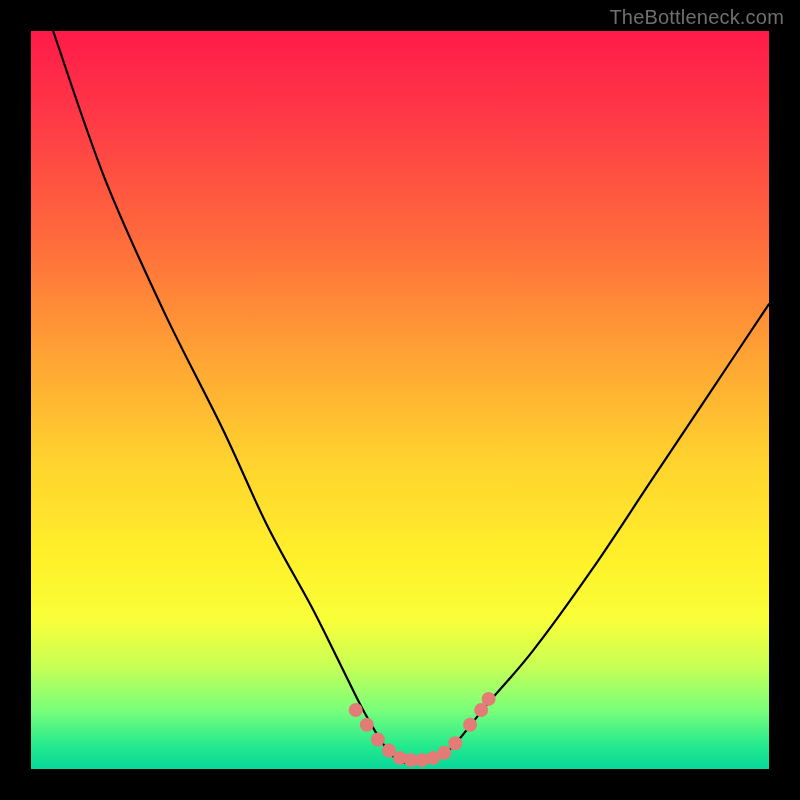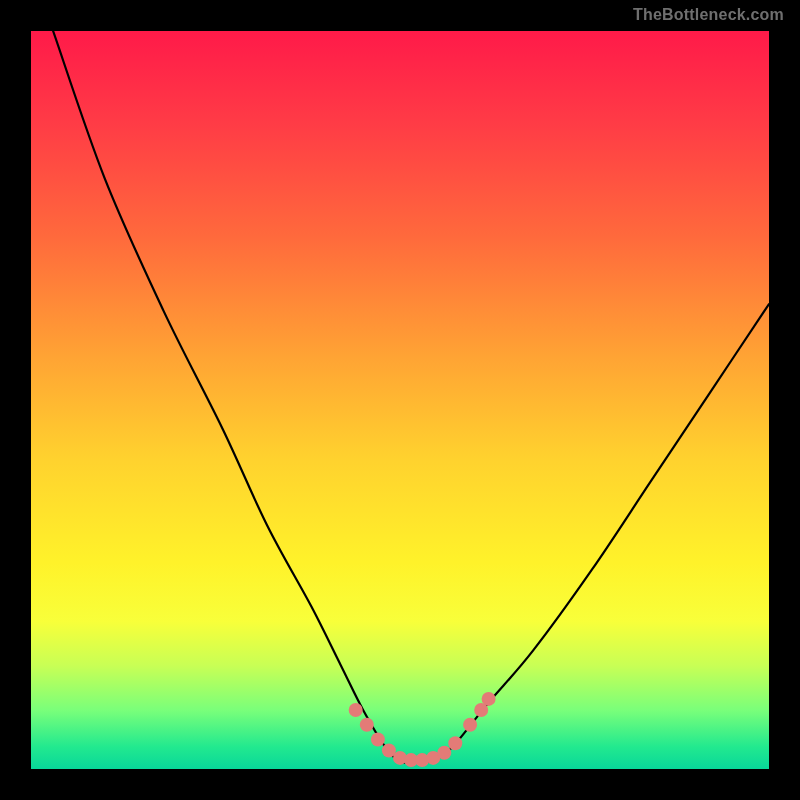--- a/index.html
+++ b/index.html
@@ -37,22 +37,22 @@
       #7aff7a 92%,
       #22e98f 97%,
       #08d79a 100%
     );
   }
   .watermark {
     position: absolute;
     top: 6px;
     right: 16px;
     color: #6f6f6f;
-    font-size: 16px;
-    font-weight: 700;
+    font-size: 20px;
+    font-weight: 400;
     letter-spacing: 0.2px;
     user-select: none;
   }
   svg.curve {
     position: absolute;
     left: 0;
     top: 0;
     width: 738px;
     height: 738px;
   }

